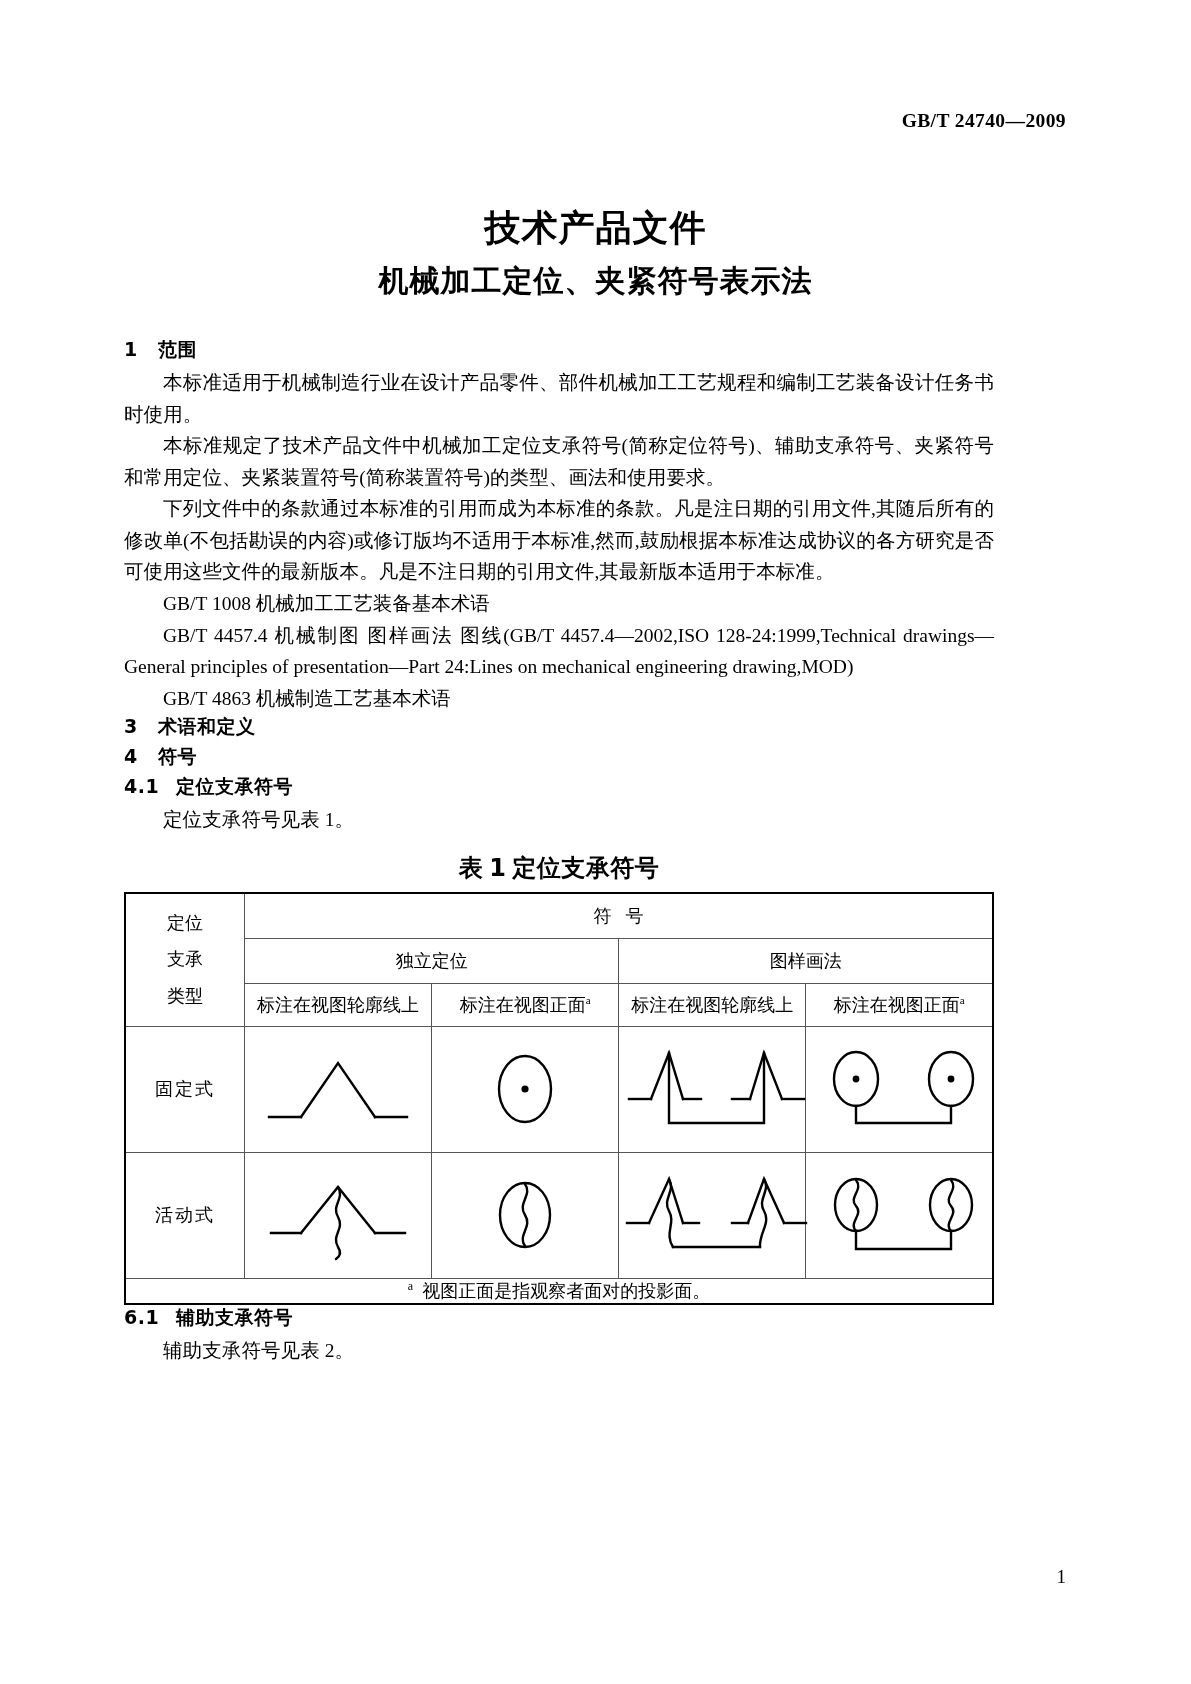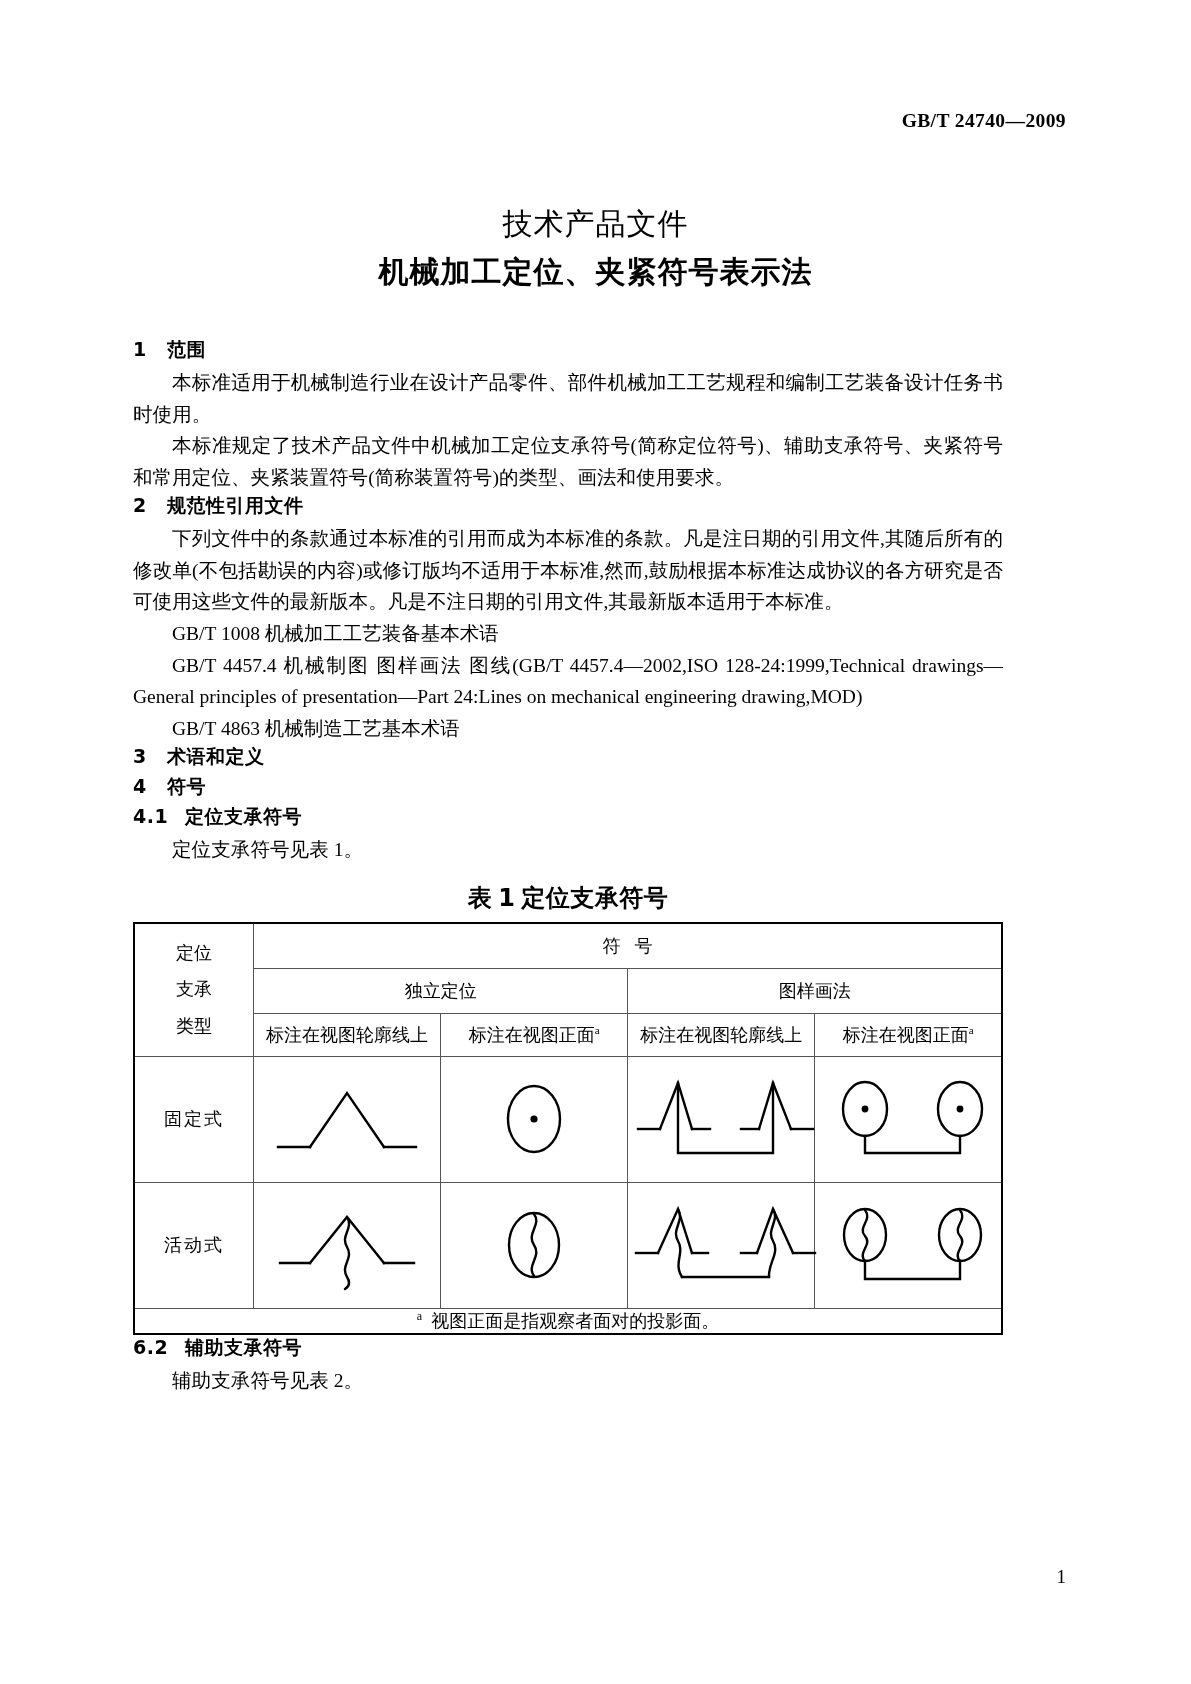--- a/index.html
+++ b/index.html
@@ -38,39 +38,39 @@
   
   .title-block {
     position: absolute;
     top: 203px;
     left: 0;
     width: 100%;
     text-align: center;
   }
   .title-line1 {
     font-family: "DejaVu Sans", "Liberation Sans", sans-serif;
-    font-size: 30px;
-    font-weight: normal;
+    font-size: 36px;
+    font-weight: bold;
     letter-spacing: 1px;
     line-height: 1.38;
   }
   .title-line2 {
     font-family: "DejaVu Sans", "Liberation Sans", sans-serif;
     font-size: 30px;
     font-weight: bold;
     letter-spacing: 1px;
     line-height: 1.38;
     margin-top: 7px;
   }
 
   
   .content {
     position: absolute;
     top: 337px;
-    left: 133px;
+    left: 124px;
     width: 870px;
   }
   h2.sec {
     font-family: "DejaVu Sans", "Liberation Sans", sans-serif;
     font-size: 19px;
     font-weight: bold;
     margin: 0 0 4px 0;
     padding: 0;
     letter-spacing: 0.5px;
   }
@@ -190,23 +190,20 @@
   </div>
 
   <div class="content">
 
     <h2 class="sec">
       <span class="num">1</span><span>范围</span>
     </h2>
     <p class="para">本标准适用于机械制造行业在设计产品零件、部件机械加工工艺规程和编制工艺装备设计任务书时使用。</p>
     <p class="para">本标准规定了技术产品文件中机械加工定位支承符号(简称定位符号)、辅助支承符号、夹紧符号和常用定位、夹紧装置符号(简称装置符号)的类型、画法和使用要求。</p>
 
-    <h2 class="sec gap-before">
-      <span class="num">2</span><span>规范性引用文件</span>
-    </h2>
     <p class="para">下列文件中的条款通过本标准的引用而成为本标准的条款。凡是注日期的引用文件,其随后所有的修改单(不包括勘误的内容)或修订版均不适用于本标准,然而,鼓励根据本标准达成协议的各方研究是否可使用这些文件的最新版本。凡是不注日期的引用文件,其最新版本适用于本标准。</p>
     <p class="ref latin">GB/T 1008   机械加工工艺装备基本术语</p>
     <p class="ref latin">GB/T 4457.4   机械制图   图样画法   图线(GB/T 4457.4—2002,ISO 128-24:1999,Technical drawings—General principles of presentation—Part 24:Lines on mechanical engineering drawing,MOD)</p>
     <p class="ref latin">GB/T 4863   机械制造工艺基本术语</p>
 
     <h2 class="sec gap-before">
       <span class="num">3</span><span>术语和定义</span>
     </h2>
 
     <h2 class="sec gap-before">
@@ -346,21 +343,21 @@
 
         <tr>
           <td class="footnote" colspan="5">
             <sup>a</sup><span>视图正面是指观察者面对的投影面。</span>
           </td>
         </tr>
       </tbody>
     </table>
 
     <h2 class="sec sub gap-before-sm">
-      <span class="num">6.2</span><span>辅助支承符号</span>
+      <span class="num">6.1</span><span>辅助支承符号</span>
     </h2>
     <p class="para">辅助支承符号见表 2。</p>
 
   </div>
 
   <div class="folio">1</div>
 
 </div>
 
 </body></html>

